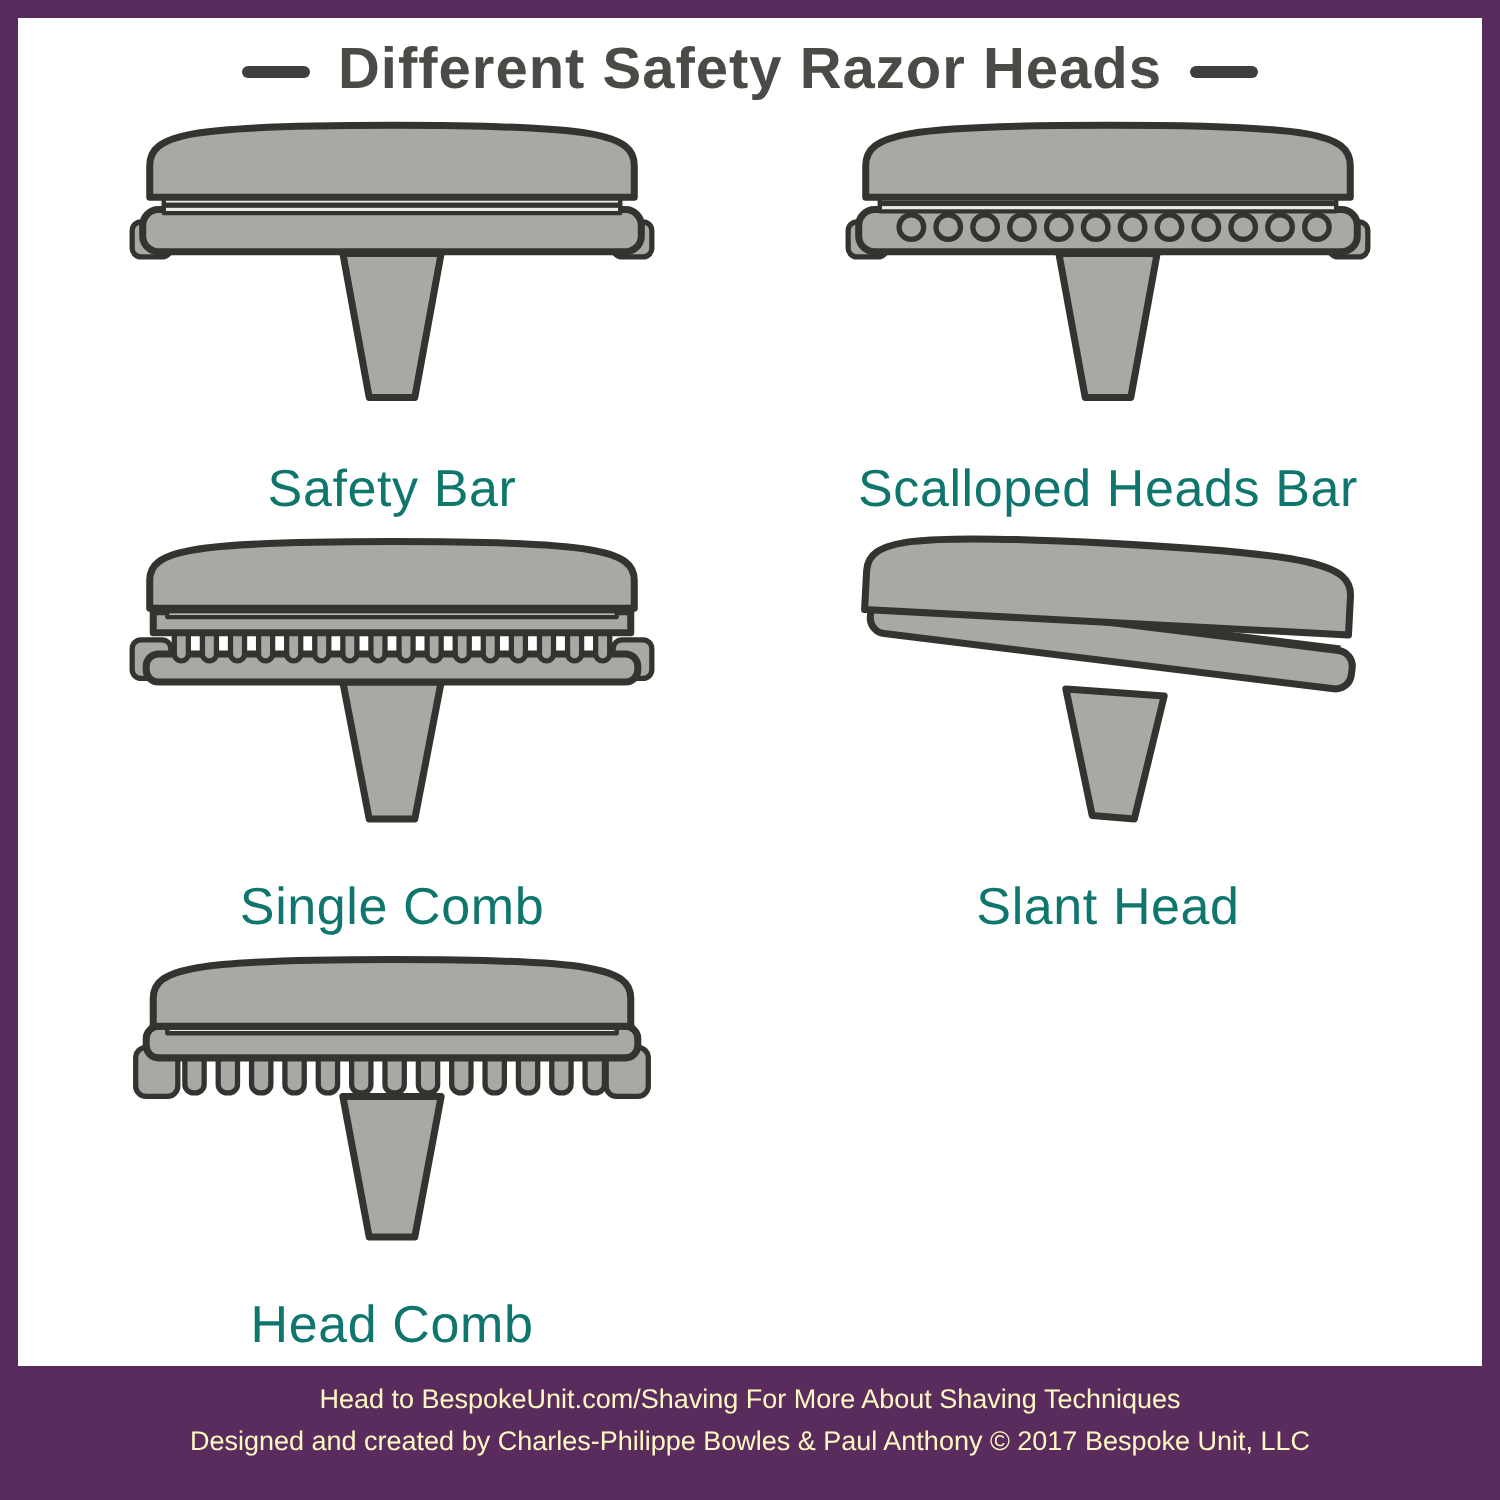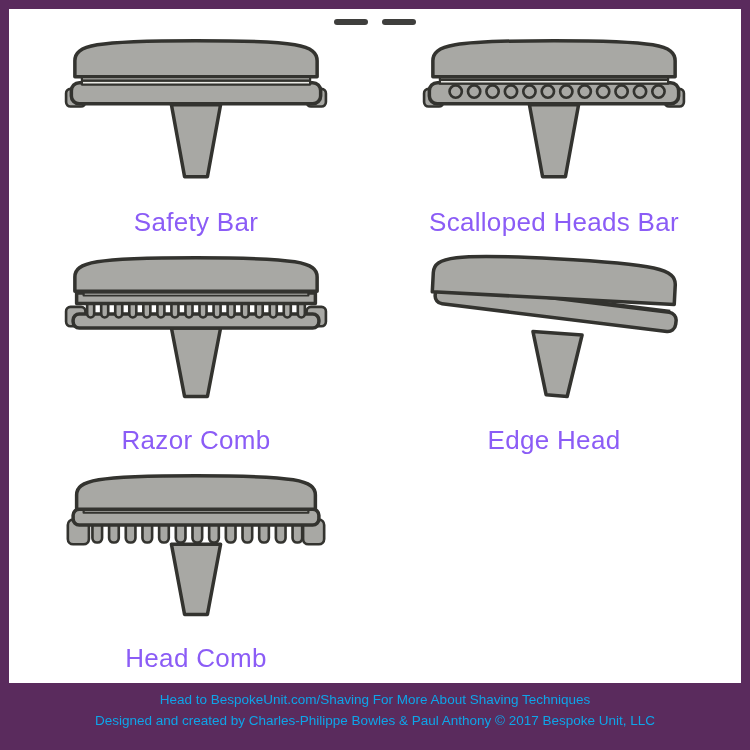--- a/index.html
+++ b/index.html
@@ -6,35 +6,36 @@
   html,body{width:750px;height:750px}
   body{font-family:"Liberation Sans",sans-serif;background:#ffffff}
   .page{width:750px;height:750px;border:9px solid #5a2b5d;background:#fff;display:flex;flex-direction:column;overflow:hidden}
   .header{display:flex;align-items:center;justify-content:center;gap:14px;padding:10px 0 0}
   .title{font-size:29px;font-weight:700;color:#4a4a47;letter-spacing:.5px}
   .dash{width:34px;height:6px;border-radius:3px;background:#3f3f3d}
   .grid{flex:1;display:grid;grid-template-columns:1fr 1fr;grid-template-rows:1fr 1fr 1fr;padding:0 8px 4px}
   .cell{display:flex;flex-direction:column;align-items:center;justify-content:center}
   .illus{line-height:0}
   .illus svg{width:300px;height:158px;display:block}
-  .label{font-size:26px;color:#8b5cf6;margin-top:18px;letter-spacing:.3px}
-  .footer{background:#5a2b5d;color:#0ea5e9;text-align:center;font-size:13.5px;line-height:1.55;padding:7px 6px 9px}
+  .label{font-size:26px;color:#0f766e;margin-top:18px;letter-spacing:.3px}
+  .footer{background:#5a2b5d;color:#fef9c3;text-align:center;font-size:13.5px;line-height:1.55;padding:7px 6px 9px}
   
   .razor path,.razor rect,.razor circle{stroke:#33332f;stroke-width:4;fill:#a8a8a4;stroke-linejoin:round;stroke-linecap:round}
   .razor .thin{stroke-width:3}
   .razor .light{fill:#eaeae6;stroke-width:2.5}
   .razor .dark{fill:#33332f;stroke:none}
 </style>
 </head>
 <body>
 
 <div class="page">
 
   <header class="header">
     <span class="dash"></span>
+    <h1 class="title">Different Safety Razor Heads</h1>
     <span class="dash"></span>
   </header>
 
   <main class="grid">
 
     <figure class="cell">
       <div class="illus" aria-label="safety-bar-razor-icon">
         <svg class="razor" viewBox="0 0 320 180">
           <path d="M132,84 L188,84 L173,166 L147,166 Z"></path>
           <rect x="12" y="66" width="22" height="20" rx="5" class="thin"></rect>
@@ -97,37 +98,37 @@
           <rect x="228" y="60" width="8" height="18" rx="4" class="thin"></rect>
             <rect x="244" y="60" width="8" height="18" rx="4" class="thin"></rect>
           <rect x="260" y="60" width="8" height="18" rx="4" class="thin"></rect>
             <rect x="276" y="60" width="8" height="18" rx="4" class="thin"></rect>
           <rect x="24" y="50" width="272" height="12"></rect>
           <rect x="32" y="45" width="256" height="8" class="light"></rect>
           <rect x="32" y="48" width="256" height="3" class="dark"></rect>
           <path d="M22,48 L22,32 C22,15 44,10 160,10 C276,10 298,15 298,32 L298,48 Z"></path>
         </svg>
       </div>
-      <figcaption class="label">Razor Comb</figcaption>
+      <figcaption class="label">Single Comb</figcaption>
     </figure>
 
     <figure class="cell">
       <div class="illus" aria-label="slant-head-razor-icon">
         <svg class="razor" viewBox="0 0 320 180">
           <path d="M136,94 L192,98 L175,168 L151,166 Z"></path>
           <g transform="rotate(7 160 66)">
             <rect x="24" y="56" width="276" height="22" rx="9"></rect>
             <rect x="30" y="53" width="262" height="4" class="dark"></rect>
           </g>
           <g transform="rotate(3 160 40)">
             <path d="M22,56 L22,34 C22,16 44,11 160,11 C276,11 298,16 298,34 L298,56 Z"></path>
           </g>
         </svg>
       </div>
-      <figcaption class="label">Edge Head</figcaption>
+      <figcaption class="label">Slant Head</figcaption>
     </figure>
 
     <figure class="cell">
       <div class="illus" aria-label="open-comb-razor-icon">
         <svg class="razor" viewBox="0 0 320 180">
           <path d="M132,88 L188,88 L173,168 L147,168 Z"></path>
           <rect x="14" y="60" width="24" height="28" rx="6" class="thin"></rect>
           <rect x="282" y="60" width="24" height="28" rx="6" class="thin"></rect>
           <rect x="42" y="56" width="11" height="30" rx="5" class="thin"></rect>
             <rect x="61" y="56" width="11" height="30" rx="5" class="thin"></rect>

